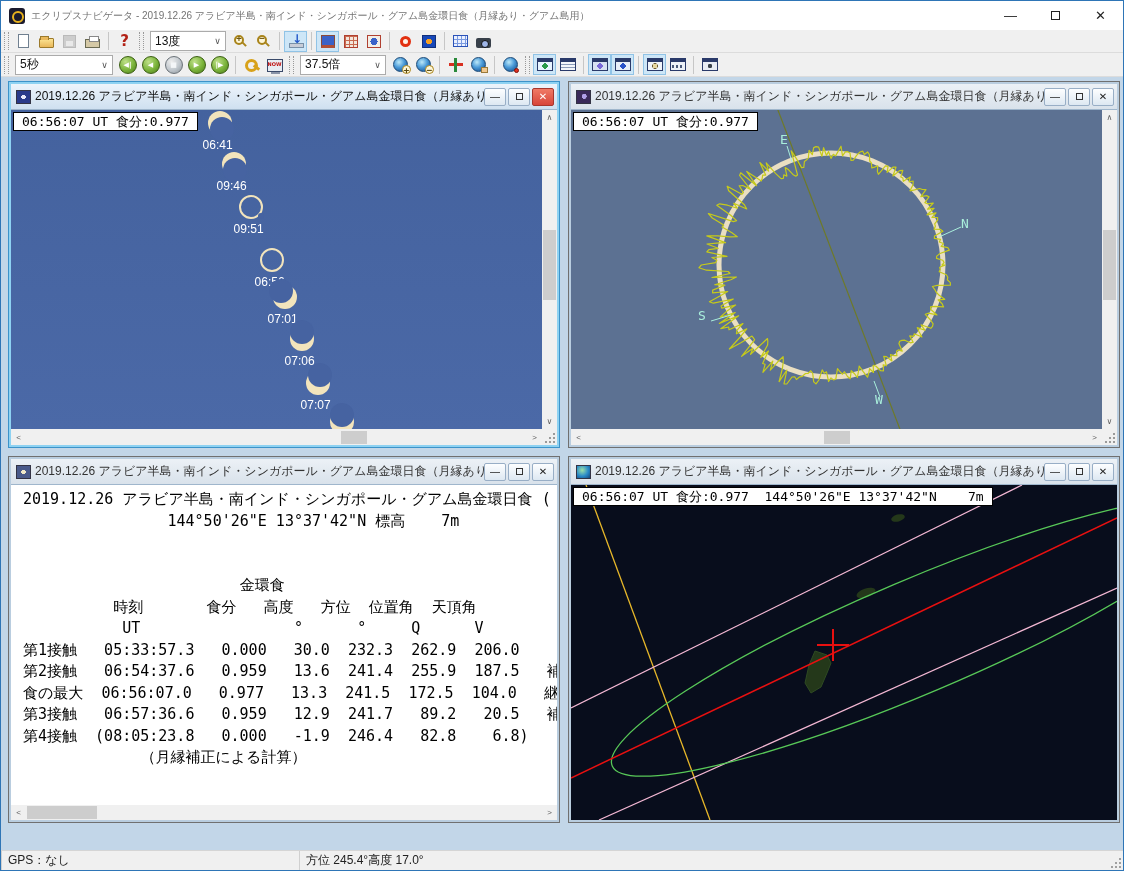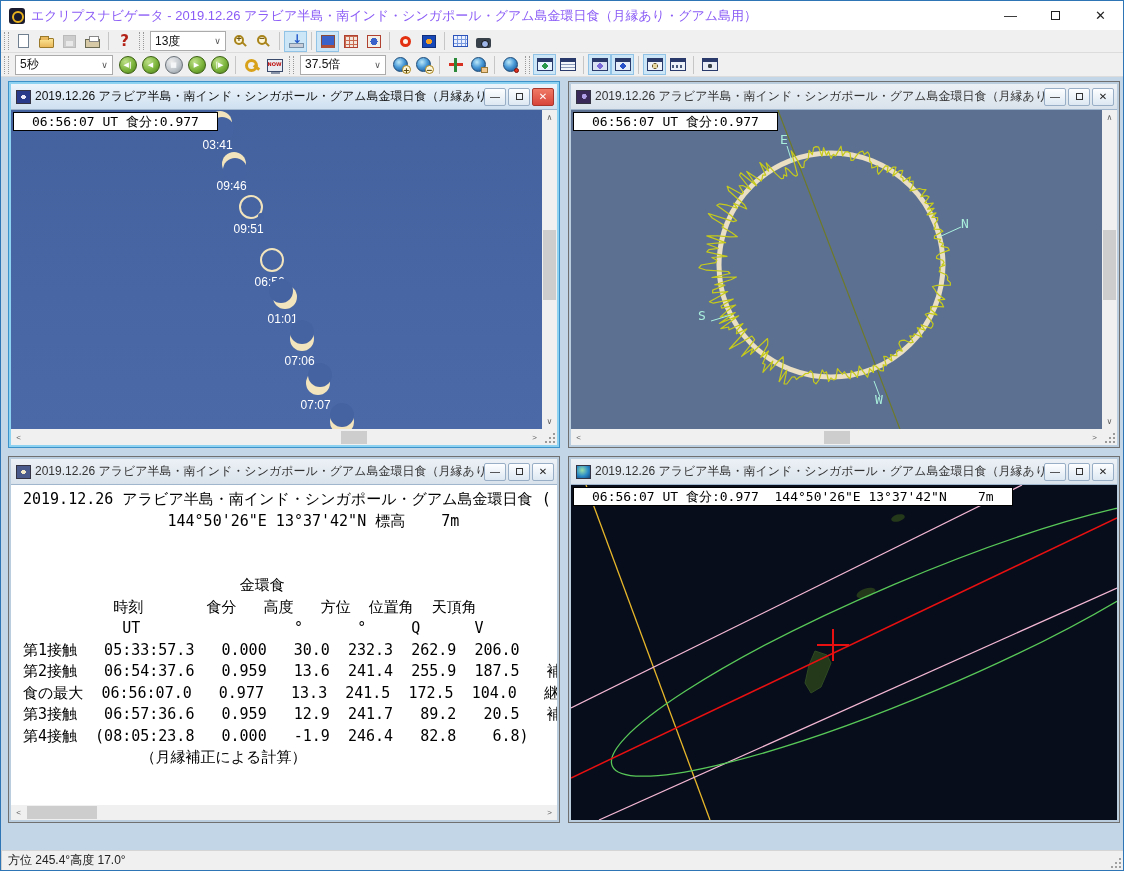--- a/index.html
+++ b/index.html
@@ -4,21 +4,21 @@
 <style>
   *{box-sizing:border-box;margin:0;padding:0}
   html,body{width:1124px;height:871px;overflow:hidden}
   body{font-family:"Liberation Sans","DejaVu Sans",sans-serif;font-size:13px;background:#fff}
   .app{width:1124px;height:871px;border:1px solid #2E75B6;display:flex;flex-direction:column;background:#F0F0F0}
 
   
   .titlebar{height:29px;background:#fff;display:flex;align-items:center;flex:0 0 auto}
   .app-icon{width:16px;height:16px;margin:0 6px 0 8px;border-radius:3px;background:#1A1A2E;position:relative;flex:0 0 auto}
   .app-icon::after{content:"";position:absolute;left:3px;top:3px;width:8px;height:8px;border:2px solid #E8B21E;border-radius:50%}
-  .title-text{font-size:13px;color:#8b5cf6;white-space:nowrap;overflow:hidden}
+  .title-text{font-size:10px;color:#737373;white-space:nowrap;overflow:hidden}
   .win-controls{margin-left:auto;display:flex;height:100%}
   .win-btn{width:45px;height:100%;display:flex;align-items:center;justify-content:center;color:#222;font-size:13px}
   .win-btn .restore-sq{width:9px;height:9px;border:1px solid #222}
 
   
   .menubar{height:23px;background:#fff;display:flex;align-items:center;padding-left:6px;border-bottom:1px solid #E3E3E3;flex:0 0 auto}
   .menu-item{padding:3px 9px;font-size:13px;color:#111;white-space:nowrap}
 
   
   .toolbar{height:23px;background:#F0F0F0;display:flex;align-items:center;border-bottom:1px solid #DCDCDC;flex:0 0 auto}
@@ -118,21 +118,21 @@
     radial-gradient(circle 1px at 2px 10px,#9A9A9A 90%,transparent),
     radial-gradient(circle 1px at 6px 10px,#9A9A9A 90%,transparent),
     radial-gradient(circle 1px at 10px 10px,#9A9A9A 90%,transparent),
     radial-gradient(circle 1px at 6px 6px,#9A9A9A 90%,transparent),
     radial-gradient(circle 1px at 10px 6px,#9A9A9A 90%,transparent),
     radial-gradient(circle 1px at 10px 2px,#9A9A9A 90%,transparent)}
 
   
   .sky{background:linear-gradient(#44629E,#4B69A7);width:531px;height:319px}
   .overlay-label{position:absolute;left:2px;top:2px;background:#fff;border:1px solid #000;color:#000;
-    font:13px/17px "DejaVu Sans Mono",monospace;padding:0 18px;white-space:pre;z-index:5}
+    font:13px/17px "DejaVu Sans Mono",monospace;padding:0 8px;white-space:pre;z-index:5}
   .cres{position:absolute;width:24px;height:24px}
   .cres .disc{position:absolute;inset:0;border-radius:50%;background:#F2E4BC}
   .cres .shadow{position:absolute;inset:0;border-radius:50%;background:#4663A1}
   .cres.ring .disc{background:transparent;border:2.5px solid #F2E4BC}
   .cres.ring-br .disc{background:transparent;border:2px solid #F2E4BC}
   .cres.ring-br .shadow{width:6px;height:6px;inset:auto;right:-1px;bottom:0}
   .cres.top .shadow{transform:translate(2px,6px)}
   .cres.top2 .shadow{transform:translate(1px,6px)}
   .cres.bottom-thick .shadow{transform:translate(-4px,-6px)}
   .cres.bottom .shadow{transform:translate(0px,-7px)}
@@ -357,40 +357,40 @@
           <div class="cw-btn close-active">✕</div>
         </div>
       </div>
       <div class="cw-body">
         <div class="cw-content sky">
           <div class="overlay-label">06:56:07 UT 食分:0.977</div>
           <div id="crescent-layer">
               <div class="cres top" style="left: 197px; top: 1px;">
                 <div class="disc"></div>
                 <div class="shadow"></div>
-                <div class="cres-label">03:41</div>
+                <div class="cres-label">06:41</div>
               </div>
               <div class="cres top2" style="left: 211px; top: 42px;">
                 <div class="disc"></div>
                 <div class="shadow"></div>
                 <div class="cres-label">09:46</div>
               </div>
               <div class="cres ring-br" style="left: 228px; top: 85px;">
                 <div class="disc"></div>
                 <div class="shadow"></div>
                 <div class="cres-label">09:51</div>
               </div>
               <div class="cres ring" style="left: 249px; top: 138px;">
                 <div class="disc"></div>
                 <div class="cres-label">06:56</div>
               </div>
               <div class="cres bottom-thick" style="left: 262px; top: 175px;">
                 <div class="disc"></div>
                 <div class="shadow"></div>
-                <div class="cres-label">01:01</div>
+                <div class="cres-label">07:01</div>
               </div>
               <div class="cres bottom" style="left: 279px; top: 217px;">
                 <div class="disc"></div>
                 <div class="shadow"></div>
                 <div class="cres-label">07:06</div>
               </div>
               <div class="cres bottom2" style="left: 295px; top: 261px;">
                 <div class="disc"></div>
                 <div class="shadow"></div>
                 <div class="cres-label">07:07</div>
@@ -529,17 +529,18 @@
               <line x1="262" y1="144" x2="262" y2="176"></line>
             </g>
           </svg>
         </div>
       </div>
     </div>
 
   </div>
 
   <div class="statusbar">
+    <div class="sb-sec s2">GPS：なし</div>
     <div class="sb-sec s3">方位 245.4°高度 17.0°</div>
     <div class="status-grip"></div>
   </div>
 
 </div>
 
 </body></html>

